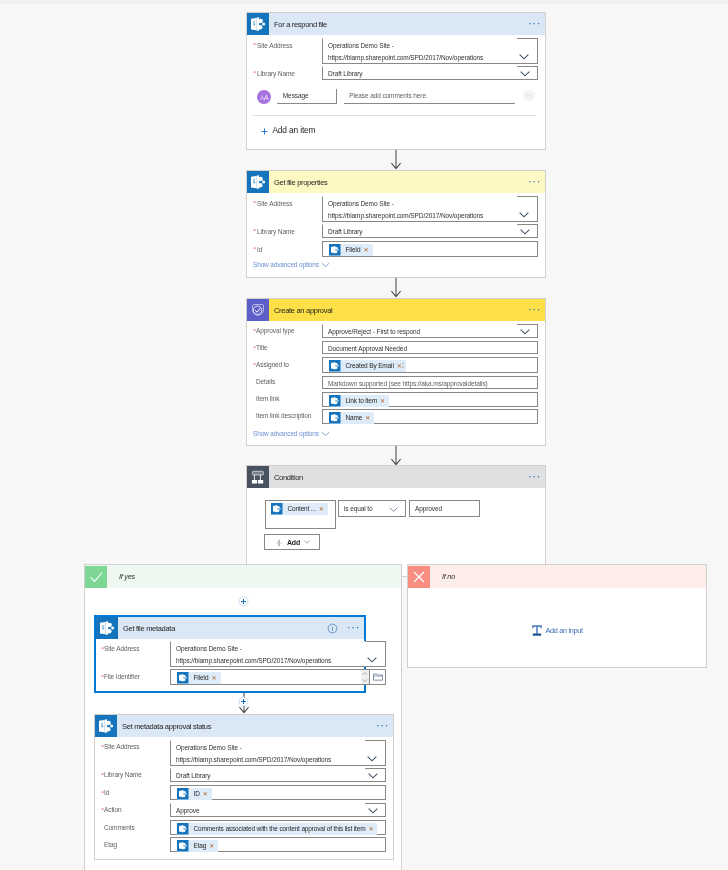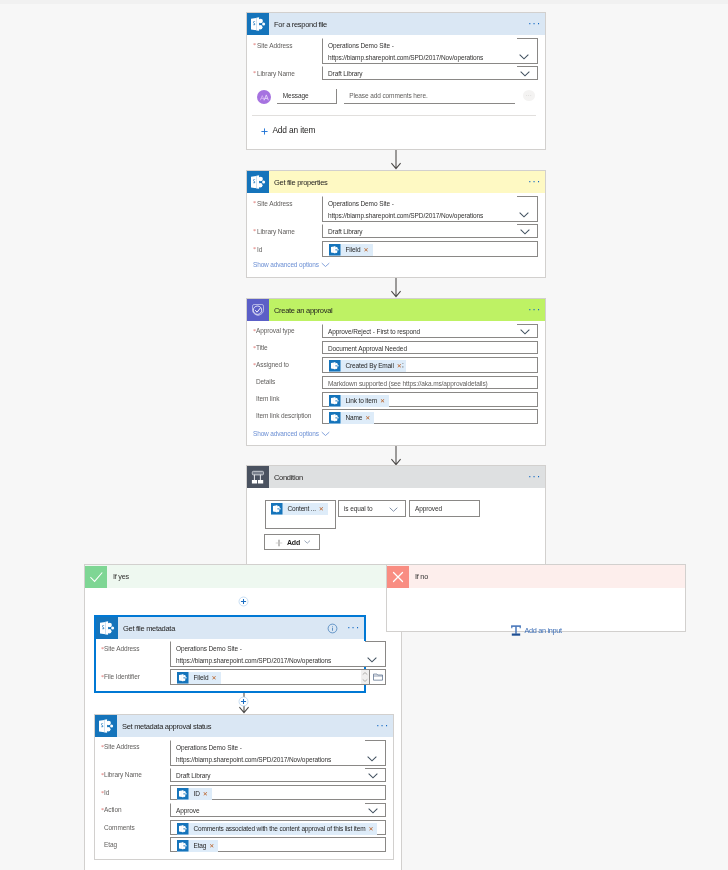--- a/index.html
+++ b/index.html
@@ -28,21 +28,21 @@
   .tok .tic{width:11.5px;height:11.5px;flex:0 0 11.5px;display:block;}
   .tok .tlb{font-size:6.5px;letter-spacing:-0.15px;color:#201f1e;padding:0 2px 0 5px;white-space:nowrap;line-height:1;}
   .tok .tx{font-size:6px;color:#b7591b;padding-right:4px;padding-left:1px;line-height:1;}
 
   .lnk{position:absolute;font-size:6.5px;letter-spacing:-0.15px;color:#6b8fd4;white-space:nowrap;line-height:1;}
   .sep{position:absolute;background:#edebe9;height:1px;}
 
   .branch{position:absolute;background:#fff;border:1px solid #d2d0ce;}
   .bhd{position:absolute;left:0;top:0;right:0;height:23px;display:flex;align-items:center;}
   .bsq{width:22px;height:22px;flex:0 0 22px;display:block;}
-  .btl{font-size:7.3px;letter-spacing:-0.25px;color:#323130;margin-left:6px;}
+  .btl{font-size:7.3px;letter-spacing:-0.25px;color:#323130;margin-left:12px;font-style:italic;}
 
   .arrow{position:absolute;}
   .plus{position:absolute;}
   svg{display:block;}
 </style>
 </head>
 <body>
 
 <div class="topstrip"></div>
 
@@ -194,21 +194,21 @@
     </span>
 </div>
 
 <span class="arrow" style="left:390px;top:278px">
   <svg viewBox="0 0 12 21" width="12" height="21">
       <path d="M6,0 V17.5 M1.4,13.2 6,18.6 10.6,13.2" fill="none" stroke="#4a4846" stroke-width="1.05"></path>
     </svg>
 </span>
 
 <div class="card" style="left:246px;top:298px;width:300px;height:148px">
-  <div class="hd" style="background:#bef264">
+  <div class="hd" style="background:#fde047">
     <span class="ic">
         <svg viewBox="0 0 22 22" width="22" height="22">
           <rect width="22" height="22" fill="#5b5fc7"></rect>
           <path fill="none" stroke="#c9cbee" stroke-width="0.8" stroke-linejoin="round" d="M5.5,7.1a1.6,1.6 0 0 1 1.6,-1.6h7.8a1.6,1.6 0 0 1 1.6,1.6v4.1c0,2.6-2.3,4.5-5.5,5.3c-3.2,-0.8-5.5,-2.7-5.5,-5.3z"></path>
           <circle cx="10.5" cy="11.2" r="4.2" fill="none" stroke="#ffffff" stroke-width="0.8"></circle>
           <path fill="none" stroke="#ffffff" stroke-width="0.95" stroke-linecap="round" stroke-linejoin="round" d="M8.4,11.5 10.1,13.2 13.2,9.2"></path>
         </svg>
       </span>
     <span class="ttl">Create an approval</span>
     <span class="right">
@@ -375,21 +375,21 @@
   <div class="bhd" style="background:#eef8f0">
     <span class="bsq" style="background:#7ed694">
         <svg viewBox="0 0 22 22" width="22" height="22">
           <path d="M5.8,11.6 9.6,15.4 16.9,6.9" fill="none" stroke="#ffffff" stroke-width="1.05" stroke-linecap="square" stroke-linejoin="miter"></path>
         </svg>
       </span>
     <span class="btl">If yes</span>
   </div>
 </div>
 
-<div class="branch" style="left:386px;top:564px;width:300px;height:68px">
+<div class="branch" style="left:407px;top:564px;width:300px;height:104px">
   <div class="bhd" style="background:#fdeeec">
     <span class="bsq" style="background:#f98d82">
         <svg viewBox="0 0 22 22" width="22" height="22">
           <path d="M6.5,6.5 15.5,15.5 M15.5,6.5 6.5,15.5" fill="none" stroke="#ffffff" stroke-width="1.25" stroke-linecap="round"></path>
         </svg>
       </span>
     <span class="btl">If no</span>
   </div>
   <span style="position:absolute;left:123.4px;top:60.2px">
       <svg viewBox="0 0 11 11" width="12" height="11">

